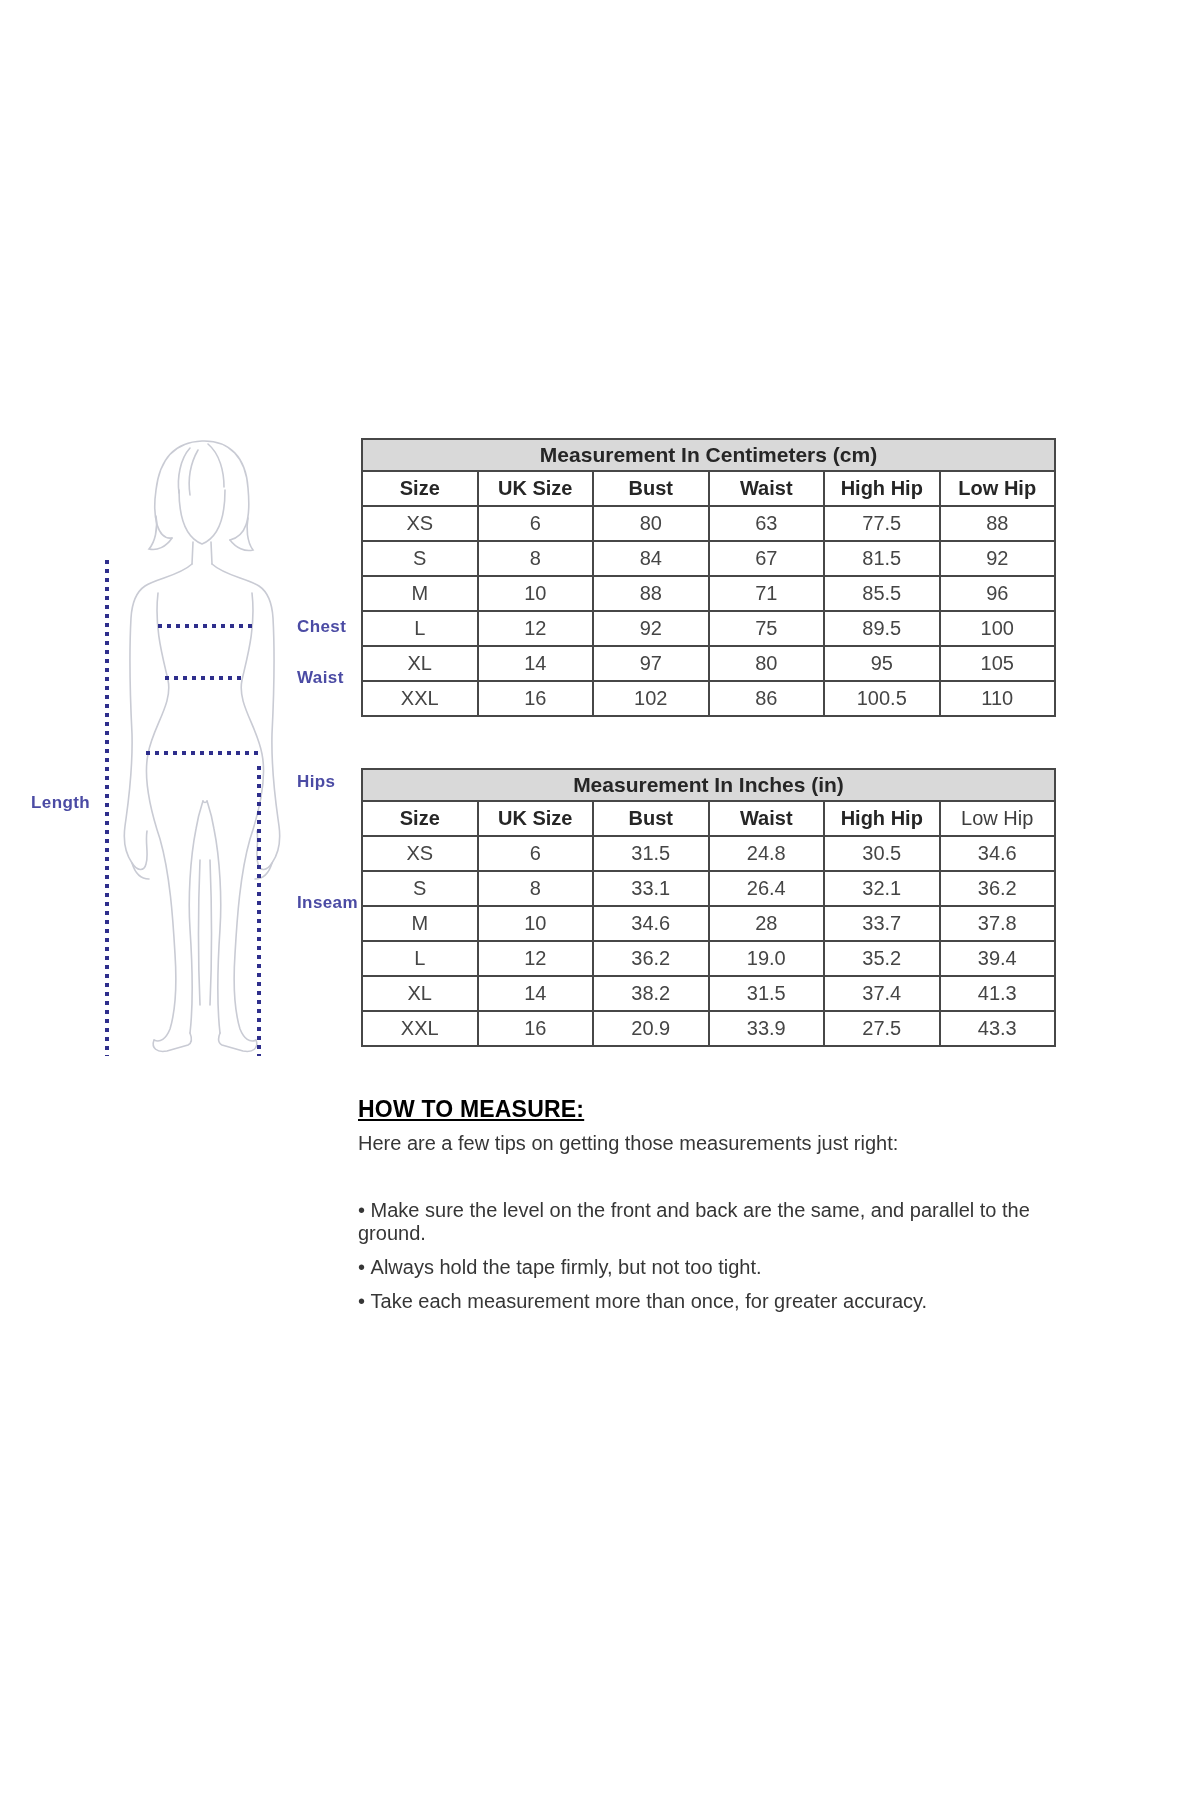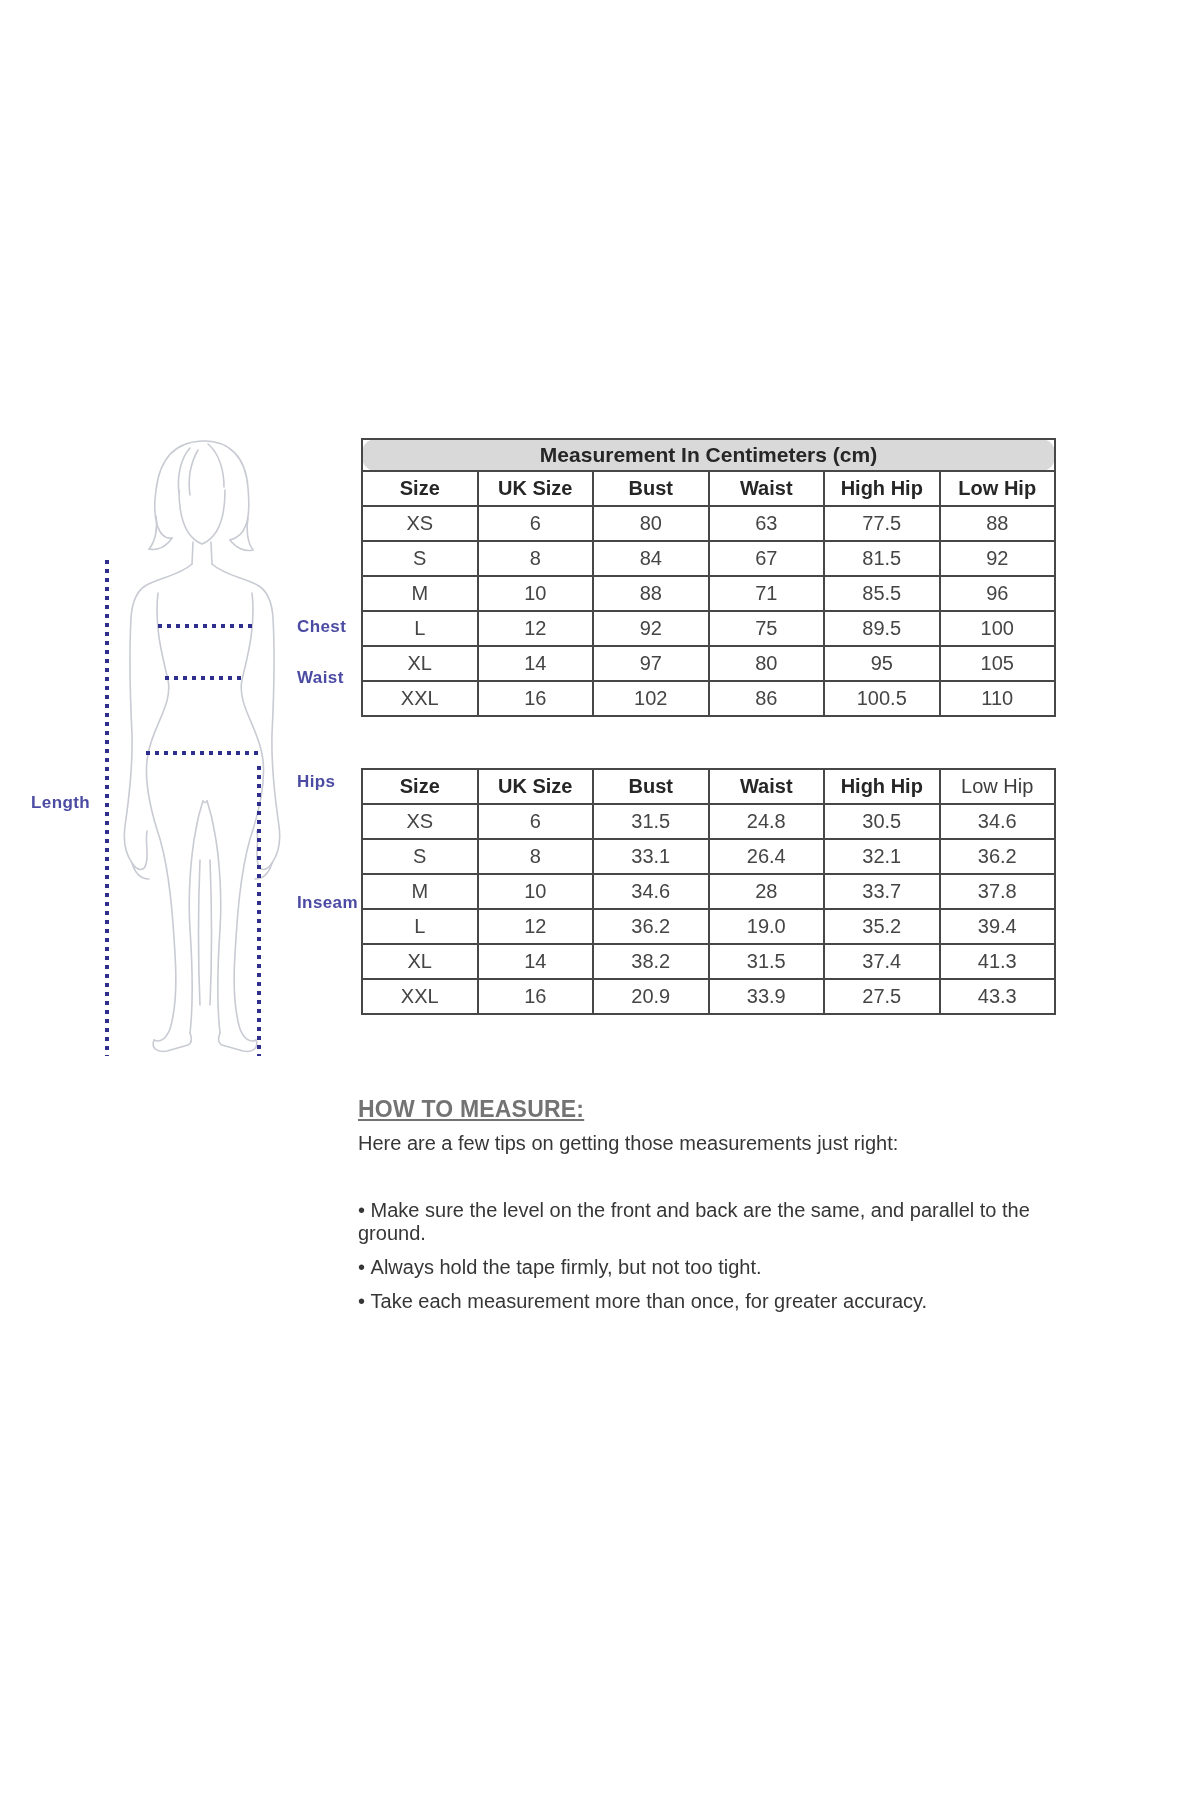--- a/index.html
+++ b/index.html
@@ -37,30 +37,30 @@
     background:#ffffff;
   }
   #table-cm { top:438px; }
   #table-in { top:768px; }
   .size-table th, .size-table td {
     border:2px solid #474747; height:33px;
     text-align:center; vertical-align:middle; padding:0;
   }
   .size-table .title-cell {
     height:30px; background:#d9d9d9;
-    font-size:21px; font-weight:700; color:#262626;border-radius:14px;
+    font-size:21px; font-weight:700; color:#262626;
   }
   .size-table th.col { font-size:20px; font-weight:700; color:#262626; }
   .size-table td { font-size:20px; color:#454545; }
   #table-in th.col:last-child { font-weight:400; color:#3d3d3d; }
 
   
   .howto { position:absolute; left:358px; top:1096px; width:680px; color:#363636; }
   .howto h2 {
-    margin:0; font-size:23px; font-weight:700; color:#737373;
+    margin:0; font-size:23px; font-weight:700; color:#000000;
     text-decoration:underline; letter-spacing:0.2px;
   }
   .howto p { margin:9px 0 0 0; font-size:20px; }
   .howto ul { list-style:none; margin:44px 0 0 0; padding:0; }
   .howto li { font-size:20px; margin:0 0 11px 0; }
   .howto li::before { content:"\2022\00a0"; color:#363636; }
 </style>
 </head>
 <body>
 
@@ -176,20 +176,23 @@
           <td>102</td>
           <td>86</td>
           <td>100.5</td>
           <td>110</td>
         </tr>
       </tbody>
   </table>
 
   <table class="size-table" id="table-in">
     <thead>
+      <tr>
+        <th class="title-cell" colspan="6">Measurement In Inches (in)</th>
+      </tr>
     <tr>
           <th class="col">Size</th>
           <th class="col">UK Size</th>
           <th class="col">Bust</th>
           <th class="col">Waist</th>
           <th class="col">High Hip</th>
           <th class="col">Low Hip</th>
         </tr>
       </thead>
     <tbody>

